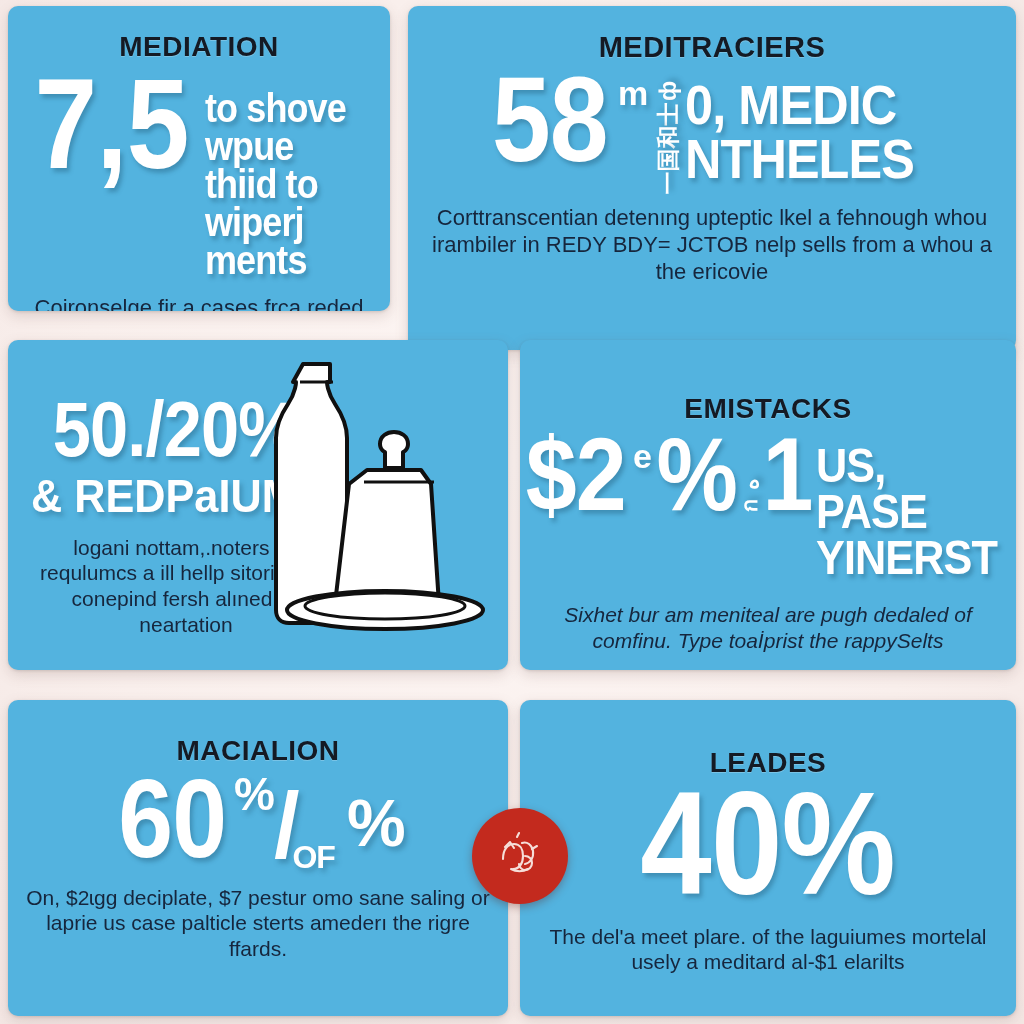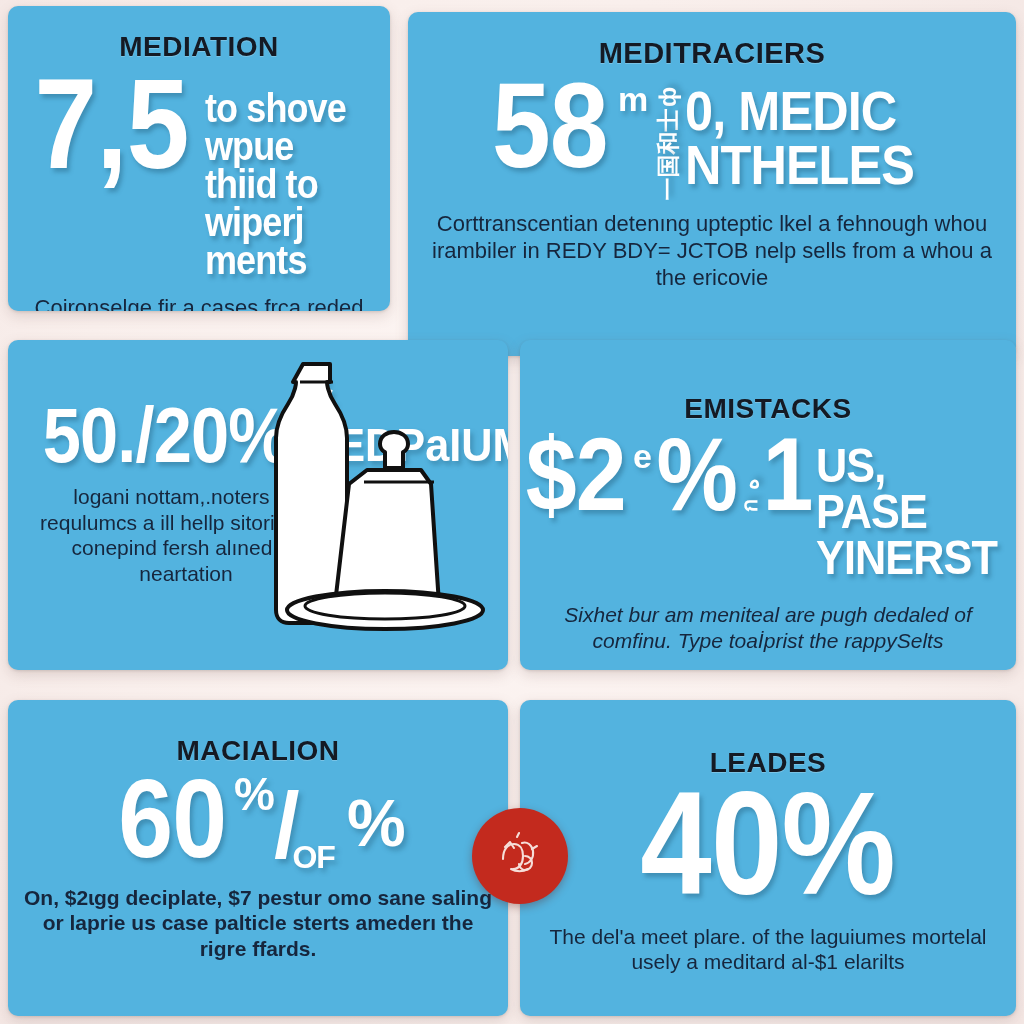--- a/index.html
+++ b/index.html
@@ -90,38 +90,38 @@
 
   
   #card-mediation { left: 8px;  top: 6px;   width: 382px; height: 305px; }
   #card-mediation .kicker { font-size: 28px; margin-top: 12px; }
   #card-mediation .bigrow { margin-top: 4px; }
   #card-mediation .huge   { font-size: 128px; }
   #card-mediation .stack  { font-size: 40px; margin-left: 6px; margin-top: 24px; }
   #card-mediation .body   { font-size: 22px; margin-top: 16px; }
 
   
-  #card-meditraciers { left: 408px; top: 12px; width: 608px; height: 344px; }
+  #card-meditraciers { left: 408px; top: 6px; width: 608px; height: 344px; }
   #card-meditraciers .kicker { font-size: 29px; margin-top: 12px; }
   #card-meditraciers .bigrow { margin-top: 2px; align-items: flex-start; }
   #card-meditraciers .huge   { font-size: 120px; }
   #card-meditraciers .sup    { font-size: 34px; margin-top: 14px; margin-left: 2px; }
   #card-meditraciers .glyphcol {
     display: flex; flex-direction: column; align-items: center;
     color: #fff; font-size: 23px; line-height: 1.0;
     margin: 16px 6px 0 10px;
   }
   #card-meditraciers .glyphcol span { display: block; transform: rotate(-90deg); }
   #card-meditraciers .stack  { font-size: 56px; margin-top: 14px; }
   #card-meditraciers .body   { font-size: 22px; margin-top: 10px; }
 
   
   #card-redpium { left: 8px; top: 340px; width: 500px; height: 330px; }
   #card-redpium .card-inner { align-items: flex-start; padding: 20px 14px 12px 18px; }
-  #card-redpium .textcol { width: 300px; display:flex; flex-direction:row; align-items:flex-end; }
+  #card-redpium .textcol { width: 300px; display:flex; flex-direction:column; align-items:center; }
   #card-redpium .bigrow  { justify-content: flex-start; }
   #card-redpium .huge    { font-size: 78px; margin-top: 34px; }
   #card-redpium .sub     {
     color:#fff; font-weight:bold; font-size: 47px; margin-top: 2px;
     text-shadow: 3px 4px 5px rgba(26,78,105,0.35); transform: scaleX(0.92);
     transform-origin: left center;
   }
   #card-redpium .body    { font-size: 21px; margin-top: 12px; text-align: center; width: 320px; }
 
   .vessels {
@@ -149,21 +149,21 @@
 
   
   #card-macialion { left: 8px; top: 700px; width: 500px; height: 316px; }
   #card-macialion .kicker { font-size: 28px; margin-top: 22px; }
   #card-macialion .bigrow { margin-top: 2px; align-items: flex-start; }
   #card-macialion .huge   { font-size: 112px; }
   #card-macialion .sup    { font-size: 46px; margin-top: 6px; }
   #card-macialion .slash  { font-size: 92px; margin-top: 16px; }
   #card-macialion .ofmark { font-size: 32px; margin-top: 76px; margin-left:-6px;}
   #card-macialion .pct2   { font-size: 66px; margin-top: 26px; margin-left: 12px; }
-  #card-macialion .body   { font-size: 21px; margin-top: 12px; font-weight: bold; }
+  #card-macialion .body   { font-size: 21px; margin-top: 12px; }
 
   
   #card-leades { left: 520px; top: 700px; width: 496px; height: 316px; }
   #card-leades .kicker { font-size: 28px; margin-top: 34px; }
   #card-leades .bigrow { margin-top: 0px; }
   #card-leades .huge   { font-size: 146px; }
   #card-leades .body   { font-size: 21px; margin-top: 12px; }
 
   
   #seal {

